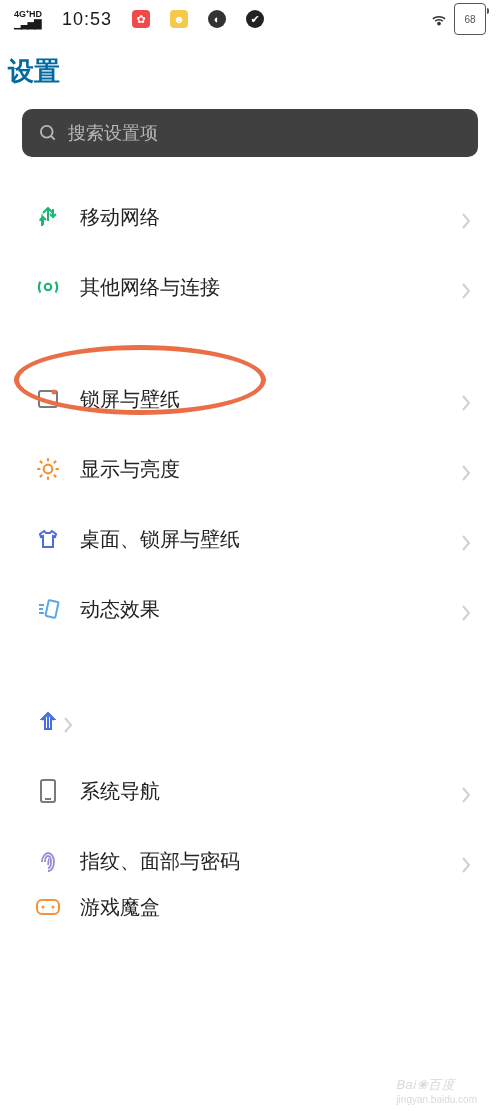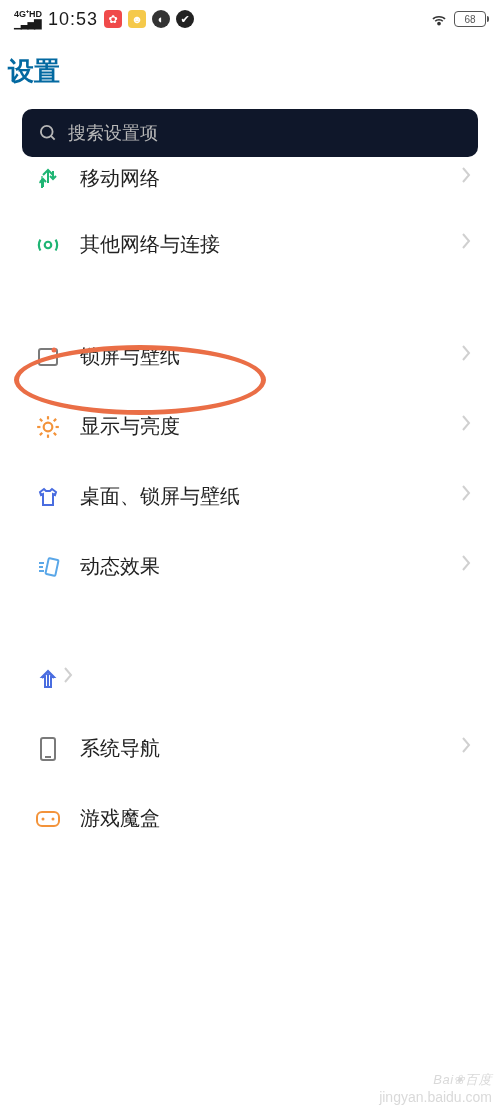--- a/index.html
+++ b/index.html
@@ -14,67 +14,67 @@
     .status-bar {
       height: 38px;
       display: flex;
       align-items: center;
       justify-content: space-between;
       padding: 0 14px;
       font-size: 15px;
       color: #1a1a1a;
       font-weight: 500;
     }
-    .status-left { display: flex; align-items: center; gap: 6px; }
+    .status-left { display: flex; align-items: center; gap: 20px; }
     .status-right { display: flex; align-items: center; gap: 6px; }
     .sig { font-size: 10px; line-height: 1; letter-spacing: -1px; }
     .sigtxt { font-size: 9px; line-height: 1; font-weight: 600; }
     .time { font-size: 18px; font-weight: 500; letter-spacing: 1px; }
     .tray-icon {
       width: 18px; height: 18px; border-radius: 4px;
       display: inline-flex; align-items: center; justify-content: center;
       font-size: 11px; color: #fff;
     }
     .tray-red { background: #f04a4a; }
     .tray-yellow { background: #f5c94a; }
     .tray-dot { width: 18px; height: 18px; border-radius: 50%; background: #333; color:#fff; display:flex;align-items:center;justify-content:center;font-size:11px;}
     .battery {
-      width: 32px; height: 16px; border: 1.5px solid #555; border-radius: 4px;
+      width: 32px; height: 32px; border: 1.5px solid #555; border-radius: 4px;
       position: relative; display: flex; align-items: center; justify-content: center;
       font-size: 10px; color: #555;
     }
     .battery::after {
       content: ""; position: absolute; right: -4px; top: 4px; width: 2px; height: 6px;
       background: #555; border-radius: 0 2px 2px 0;
     }
     .wifi-ic { width: 18px; height: 18px; }
     .page-title {
       font-size: 26px;
       font-weight: 600;
       color: #0369a1;
       padding: 16px 8px 20px;
     }
     .search-box {
       margin: 0 22px 8px;
       height: 48px;
-      background: #0f172a;
+      background: #404040;
       border-radius: 10px;
       display: flex;
       align-items: center;
       padding: 0 16px;
       gap: 10px;
       text-align: center;
     }
     .search-box svg { flex-shrink: 0; }
     .search-ph { color: #b8b8b8; font-size: 18px; }
     .list { }
     .group-gap { height: 42px; }
     .row {
       display: flex;
-      align-items: flex-start;
+      align-items: flex-end;
       height: 70px;
       padding-left: 34px;
       padding-right: 28px;
       position: relative;
     }
     .row.small { height: 66px; }
     .icon-slot {
       width: 28px;
       height: 28px;
       display: flex;
@@ -98,29 +98,28 @@
       left: 14px;
       top: 2px;
       width: 252px;
       height: 70px;
       border: 5px solid #ea6e46;
       border-radius: 50%;
       pointer-events: none;
     }
     .watermark {
       position: absolute;
-      right: 8px;
+      right: 23px;
       bottom: 6px;
       font-size: 13px;
       color: rgba(170,170,170,0.45);
-      text-align: right;
       font-style: italic;
       letter-spacing: 0.5px;
     }
-    .watermark .line2 { font-size: 14px; letter-spacing: 0; font-style: normal; }
+    .watermark .line2 { font-size: 10px; letter-spacing: 0; font-style: normal; }
   </style>
 </head>
 <body>
 
 <div class="status-bar">
   <div class="status-left">
     <div style="display:flex;flex-direction:column;align-items:flex-start;">
       <span class="sigtxt">4G⁺HD</span>
       <span class="sig">▁▃▅▇</span>
     </div>
@@ -274,20 +273,33 @@
         <rect x="4" y="2" width="14" height="22" rx="2"></rect>
           <line x1="8" y1="21" x2="14" y2="21"></line>
       </svg>
     </span>
     <span class="label">系统导航</span>
     <svg class="chev" width="12" height="20" viewBox="0 0 12 20" fill="none" stroke="#d0d0d0" stroke-width="2">
         <path d="M3 3 L9 10 L3 17"></path>
       </svg>
   </div>
 
+  <div class="row">
+    <span class="icon-slot">
+      <svg width="24" height="26" viewBox="0 0 24 26" fill="none" stroke="#9a8ad4" stroke-width="1.8">
+        <path d="M6 14 C6 8 10 5 12 5 C15 5 18 8 18 14 C18 18 16 23 12 23"></path>
+        <path d="M9 14 C9 10 10.5 8 12 8 C14 8 15 10 15 14 C15 17 14 20 12 20"></path>
+        <path d="M12 11 C13 11 12.5 14 12 17"></path>
+      </svg>
+    </span>
+    <span class="label">指纹、面部与密码</span>
+    <svg class="chev" width="12" height="20" viewBox="0 0 12 20" fill="none" stroke="#d0d0d0" stroke-width="2">
+        <path d="M3 3 L9 10 L3 17"></path>
+      </svg>
+  </div>
 
   <div class="row" style="height:46px;">
     <span class="icon-slot">
       <svg width="26" height="20" viewBox="0 0 26 20" fill="none" stroke="#f3933a" stroke-width="2">
         <rect x="2" y="3" width="22" height="14" rx="5"></rect>
           <circle cx="8" cy="10" r="1.5" fill="#f3933a" stroke="none"></circle>
           <circle cx="18" cy="10" r="1.5" fill="#f3933a" stroke="none"></circle>
       </svg>
     </span>
     <span class="label">游戏魔盒</span>

